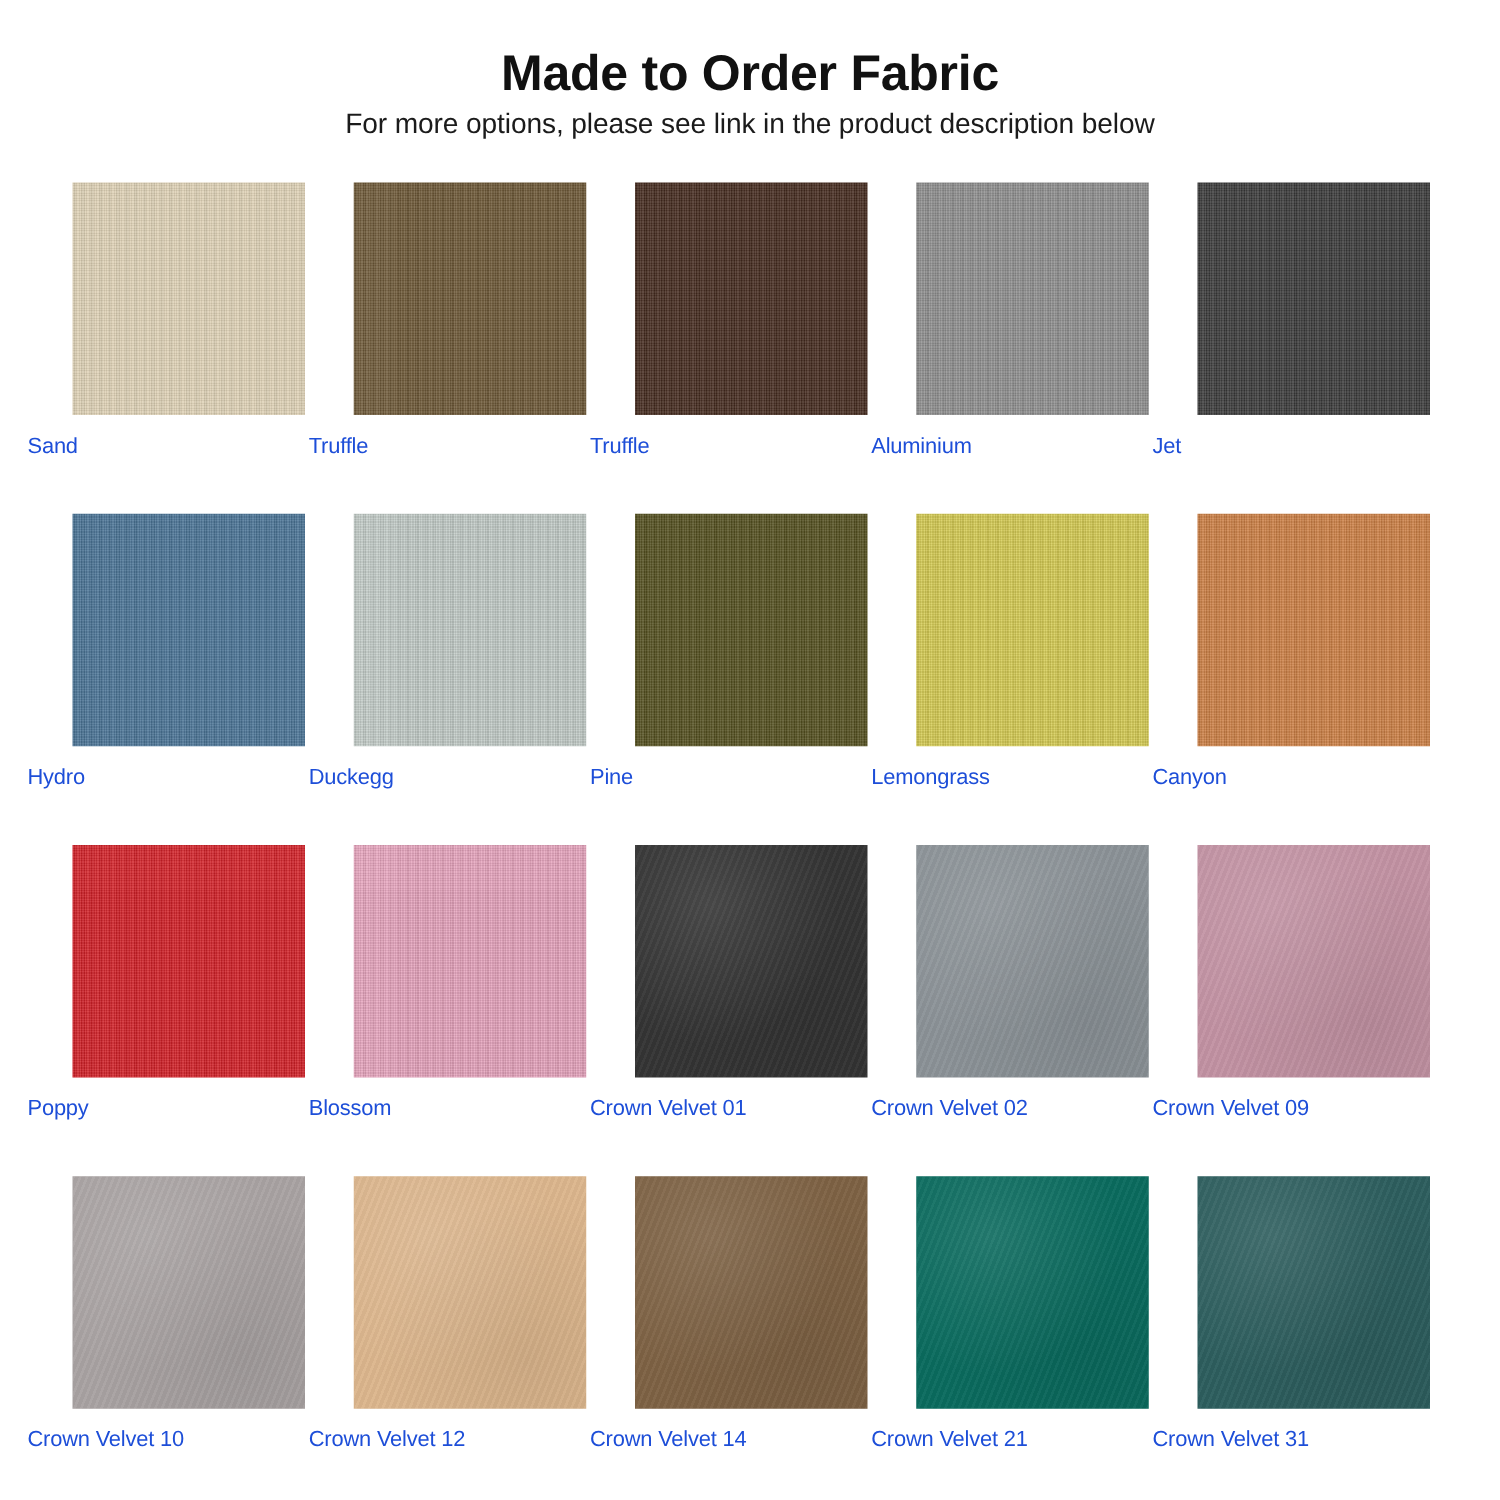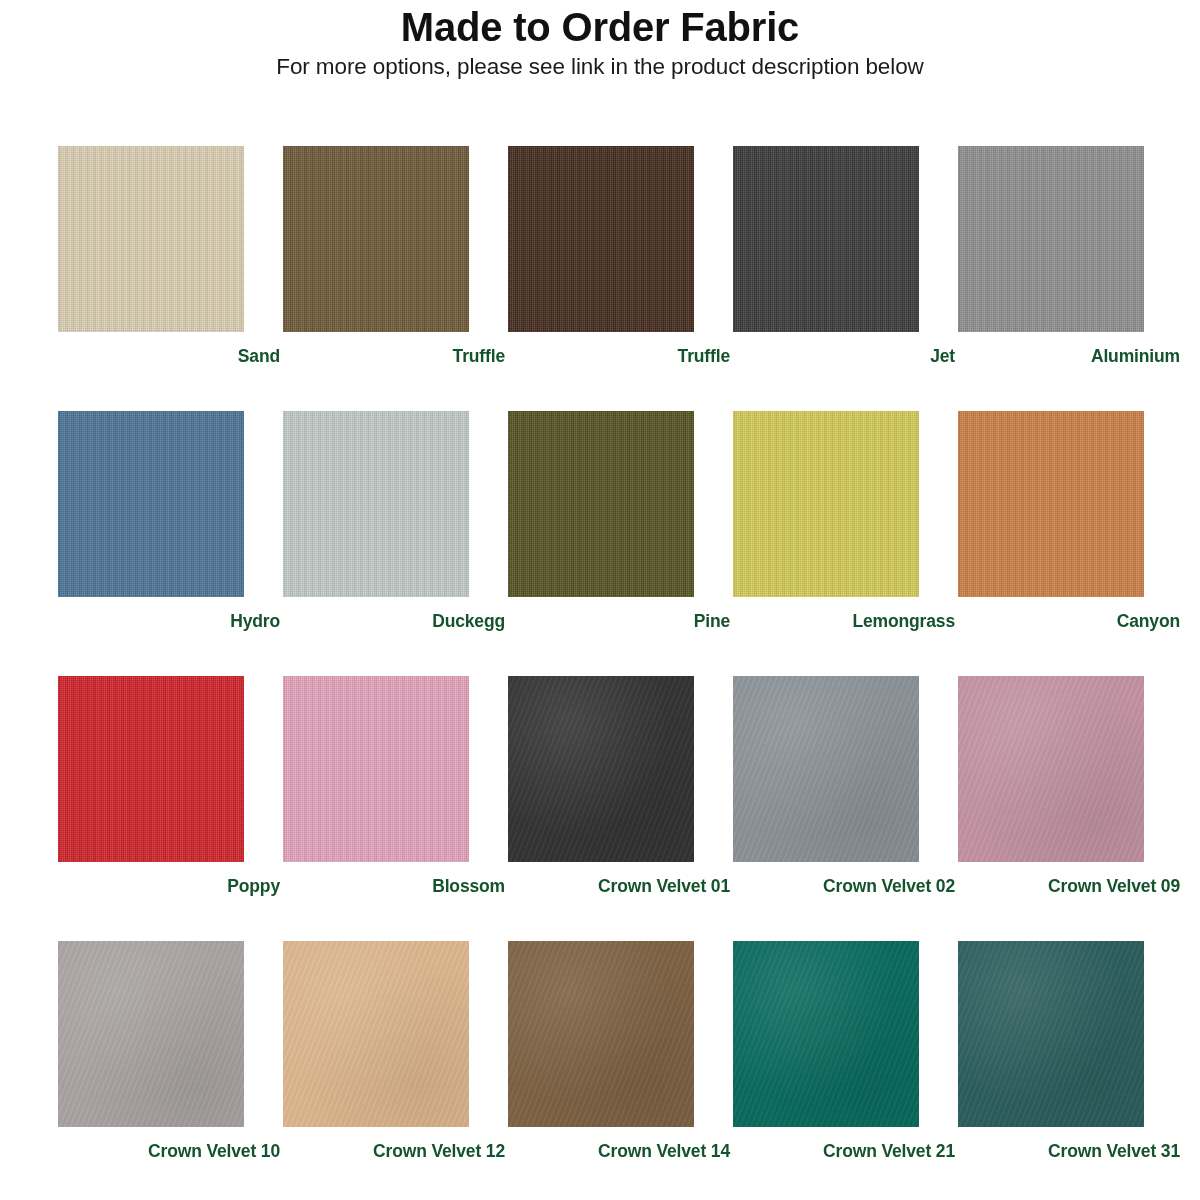--- a/index.html
+++ b/index.html
@@ -18,21 +18,21 @@
 
   .page {
     position: relative;
     width: 1200px;
     height: 1200px;
     background: #ffffff;
   }
 
   
   .header {
-    padding-top: 4px;
+    padding-top: 36px;
     text-align: center;
   }
 
   .title {
     font-size: 40px;
     font-weight: bold;
     letter-spacing: -0.2px;
     color: #111111;
     line-height: 1.15;
   }
@@ -113,24 +113,24 @@
         rgba(0,0,0,0.07) 0%,
         rgba(0,0,0,0.0) 62%);
     pointer-events: none;
   }
 
   .label {
     position: absolute;
     top: 200px;
     left: -36px;
     width: 258px;
-    text-align: right;
+    text-align: left;
     font-size: 17.5px;
-    font-weight: 700;
-    color: #14532d;
+    font-weight: 400;
+    color: #1d4ed8;
     letter-spacing: -0.15px;
     white-space: nowrap;
   }
 </style>
 </head>
 <body>
 
 <div class="page">
 
   <div class="header">
@@ -145,28 +145,28 @@
       </div>
       <div class="cell">
         <div class="swatch weave" style="background-color: rgb(109, 88, 55);"></div>
         <div class="label">Truffle</div>
       </div>
       <div class="cell">
         <div class="swatch weave" style="background-color: rgb(66, 40, 28);"></div>
         <div class="label">Truffle</div>
       </div>
       <div class="cell">
+        <div class="swatch weave" style="background-color: rgb(143, 143, 143);"></div>
+        <div class="label">Aluminium</div>
+      </div>
+      <div class="cell">
         <div class="swatch weave" style="background-color: rgb(56, 56, 56);"></div>
         <div class="label">Jet</div>
       </div>
       <div class="cell">
-        <div class="swatch weave" style="background-color: rgb(143, 143, 143);"></div>
-        <div class="label">Aluminium</div>
-      </div>
-      <div class="cell">
         <div class="swatch weave" style="background-color: rgb(74, 116, 150);"></div>
         <div class="label">Hydro</div>
       </div>
       <div class="cell">
         <div class="swatch weave" style="background-color: rgb(195, 204, 200);"></div>
         <div class="label">Duckegg</div>
       </div>
       <div class="cell">
         <div class="swatch weave" style="background-color: rgb(84, 80, 31);"></div>
         <div class="label">Pine</div>

